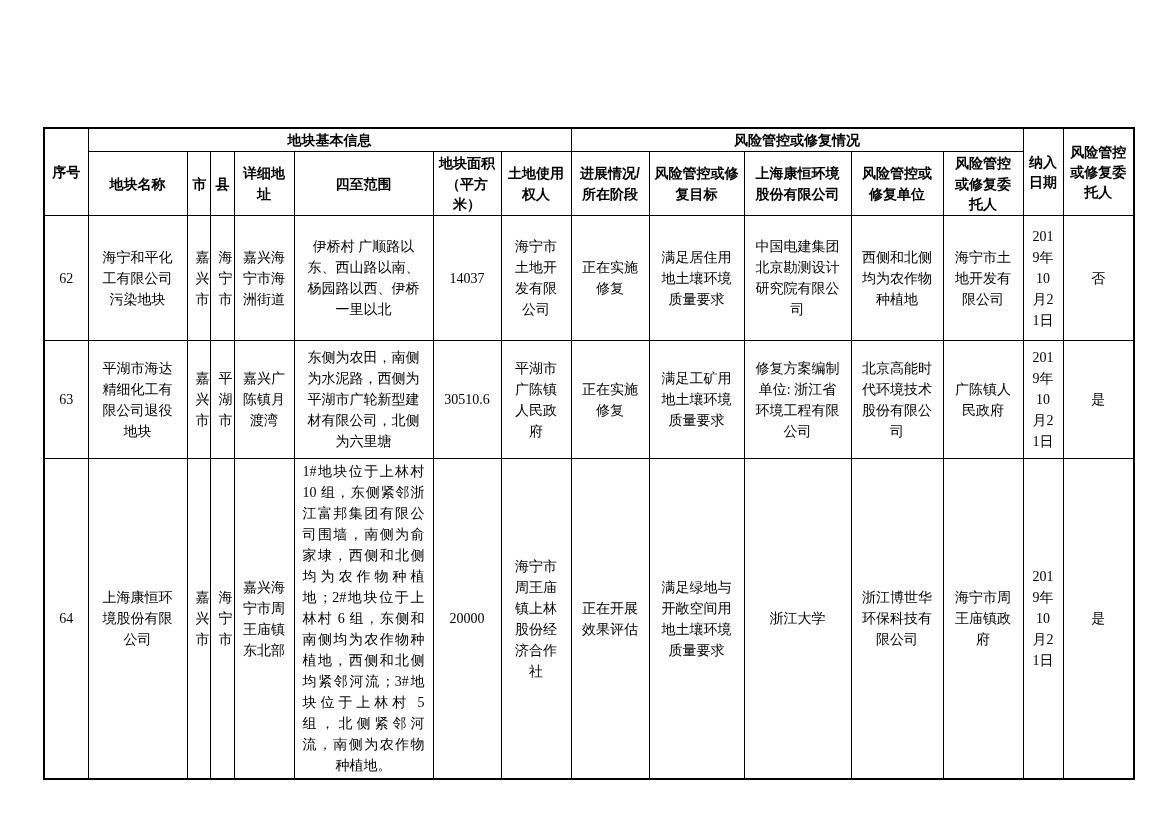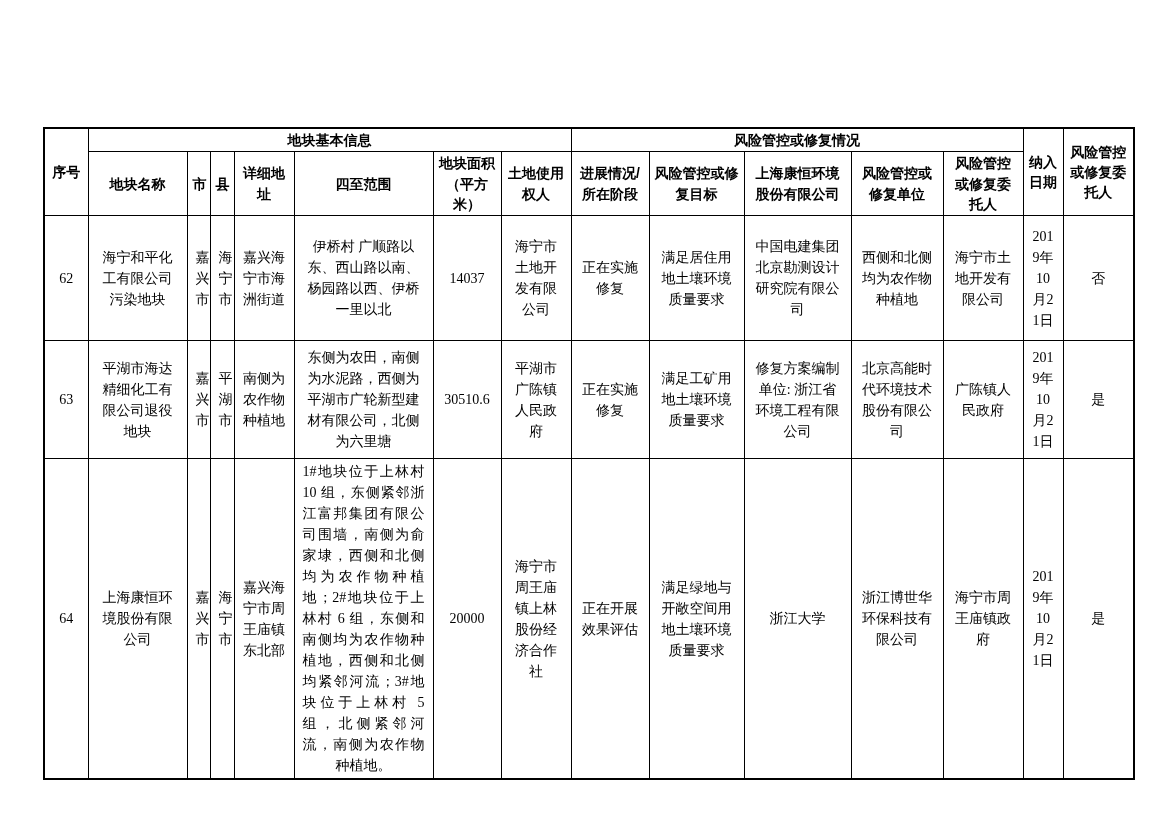--- a/index.html
+++ b/index.html
@@ -119,21 +119,21 @@
         <td>西侧和北侧均为农作物种植地</td>
         <td>海宁市土地开发有限公司</td>
         <td class="cell-date">2019年10月21日</td>
         <td>否</td>
       </tr>
       <tr class="row-63">
         <td>63</td>
         <td>平湖市海达精细化工有限公司退役地块</td>
         <td>嘉兴市</td>
         <td>平湖市</td>
-        <td>南侧为农作物种植地</td>
+        <td>嘉兴广陈镇月渡湾</td>
         <td class="cell-range">东侧为农田，南侧为水泥路，西侧为平湖市广轮新型建材有限公司，北侧为六里塘</td>
         <td>30510.6</td>
         <td>平湖市广陈镇人民政府</td>
         <td>正在实施修复</td>
         <td>满足工矿用地土壤环境质量要求</td>
         <td>修复方案编制单位: 浙江省环境工程有限公司</td>
         <td>北京高能时代环境技术股份有限公司</td>
         <td>广陈镇人民政府</td>
         <td class="cell-date">2019年10月21日</td>
         <td>是</td>

